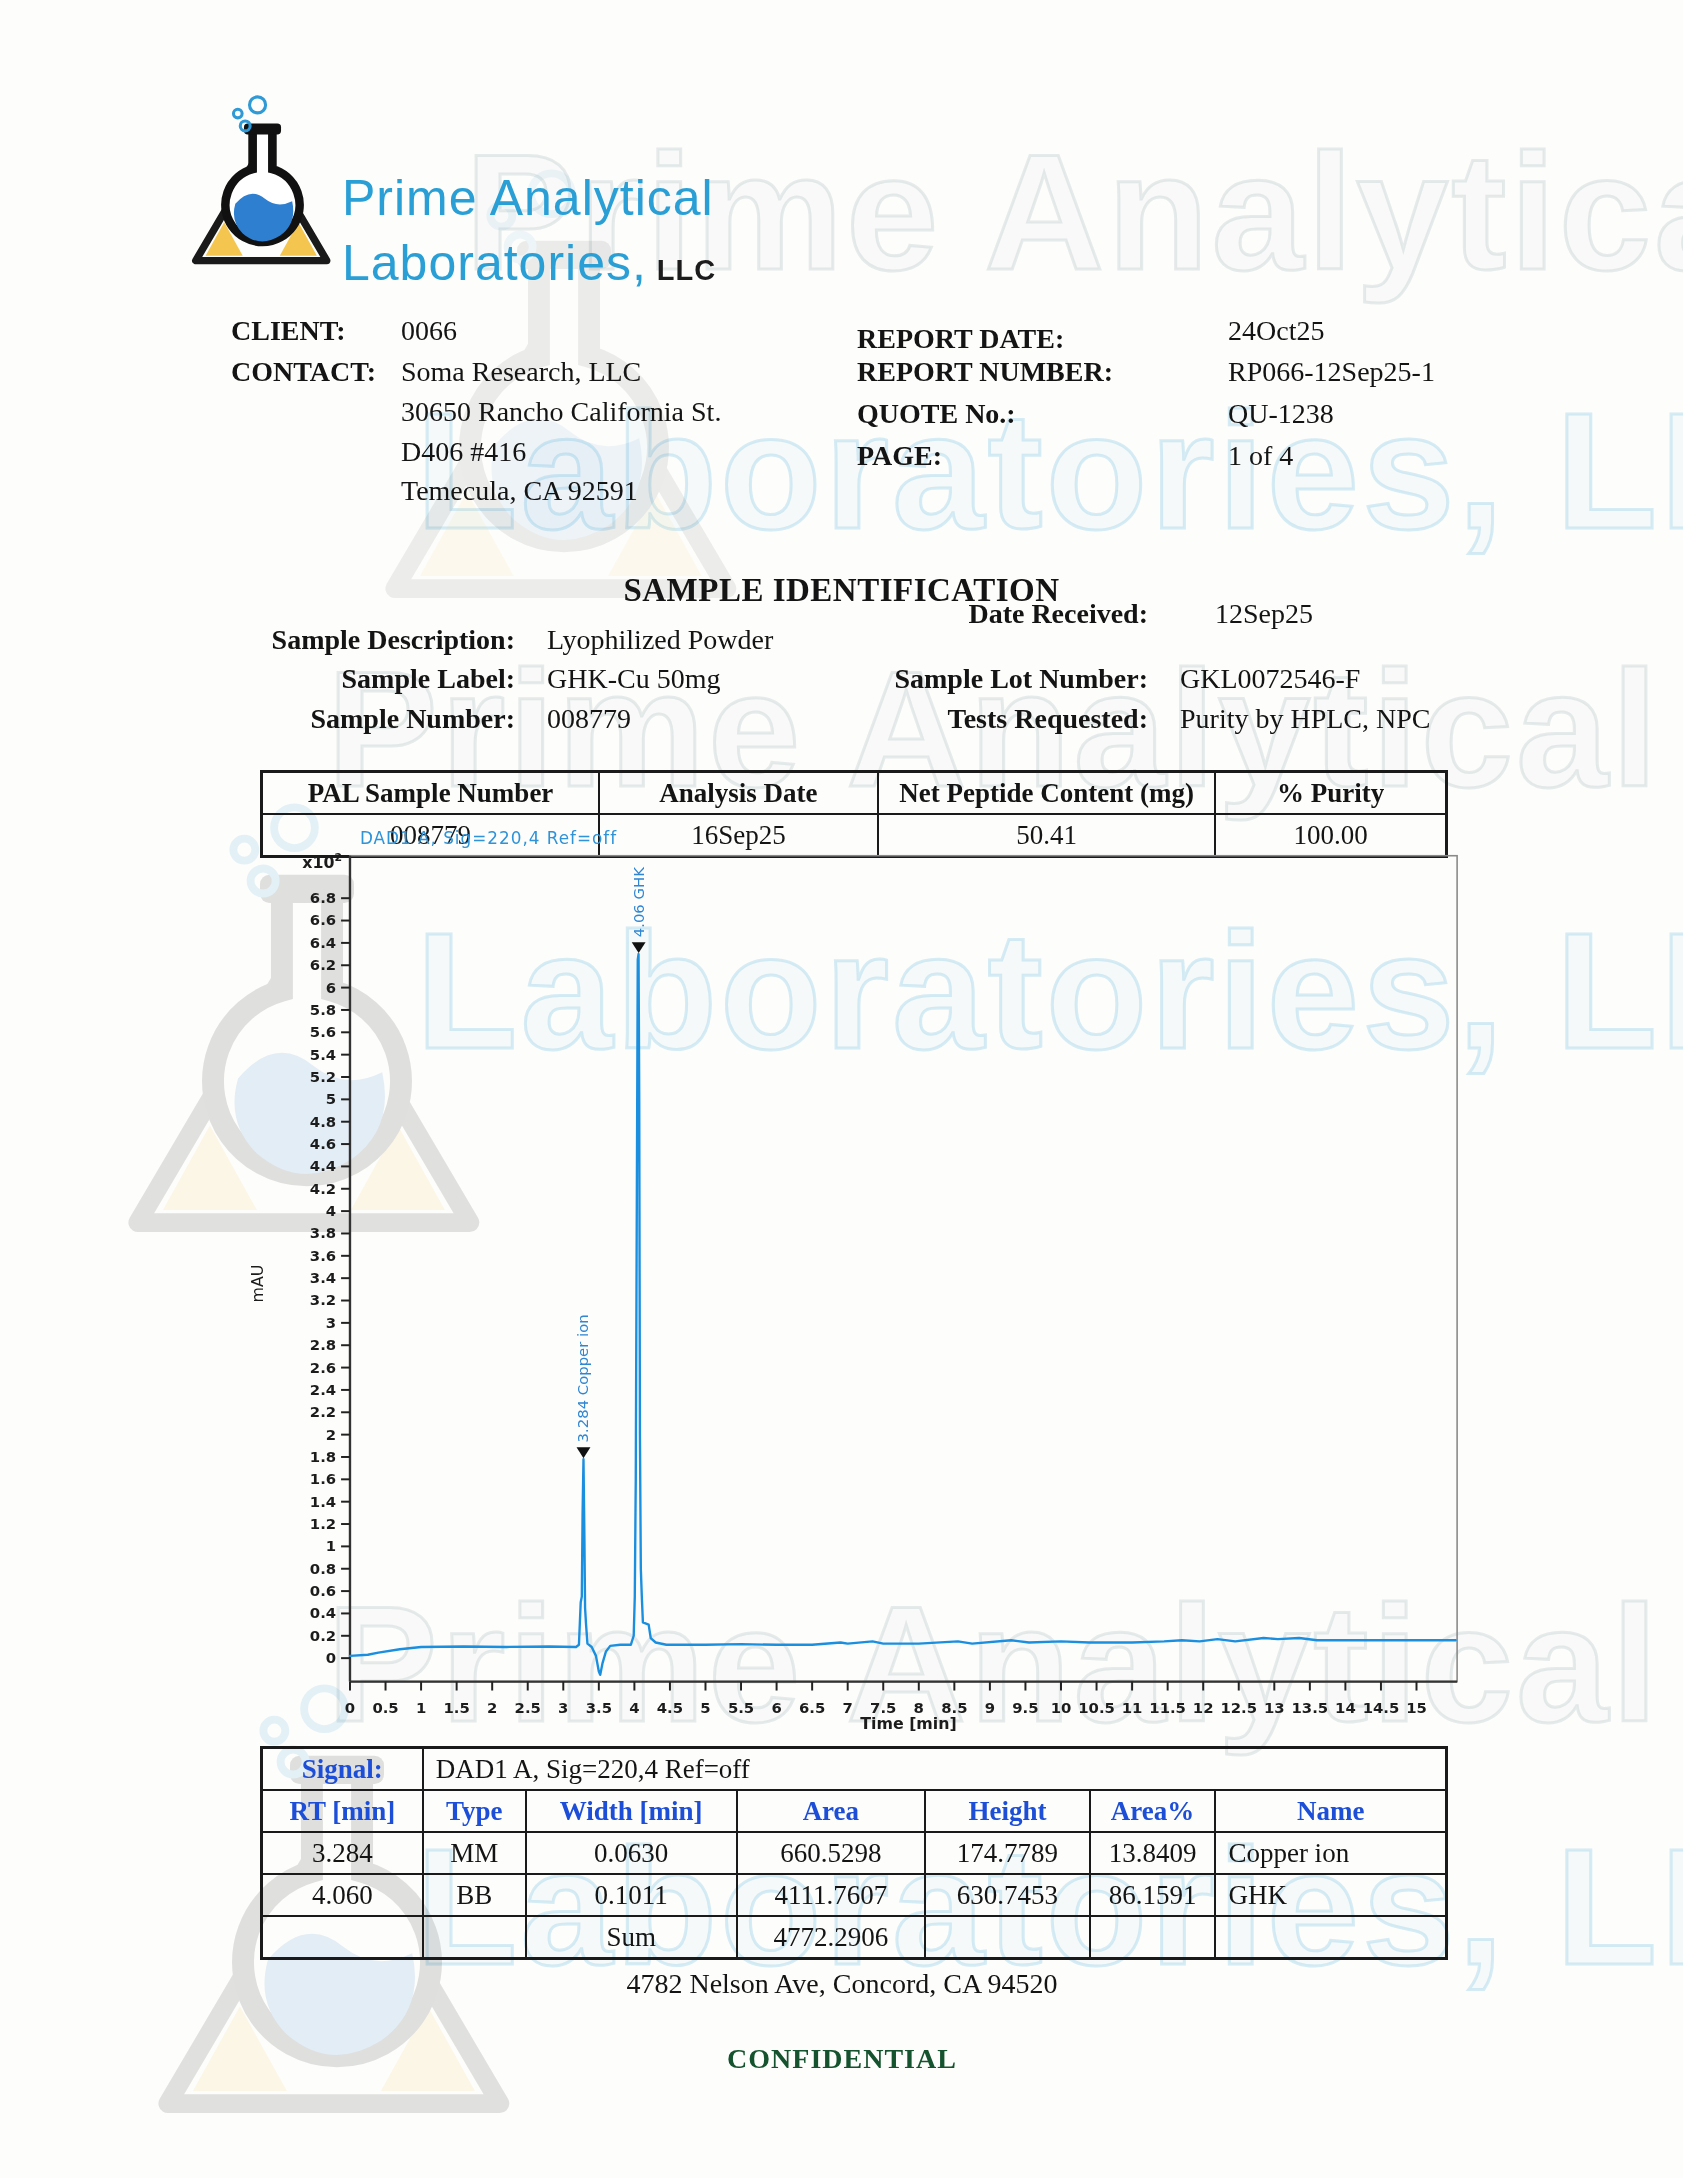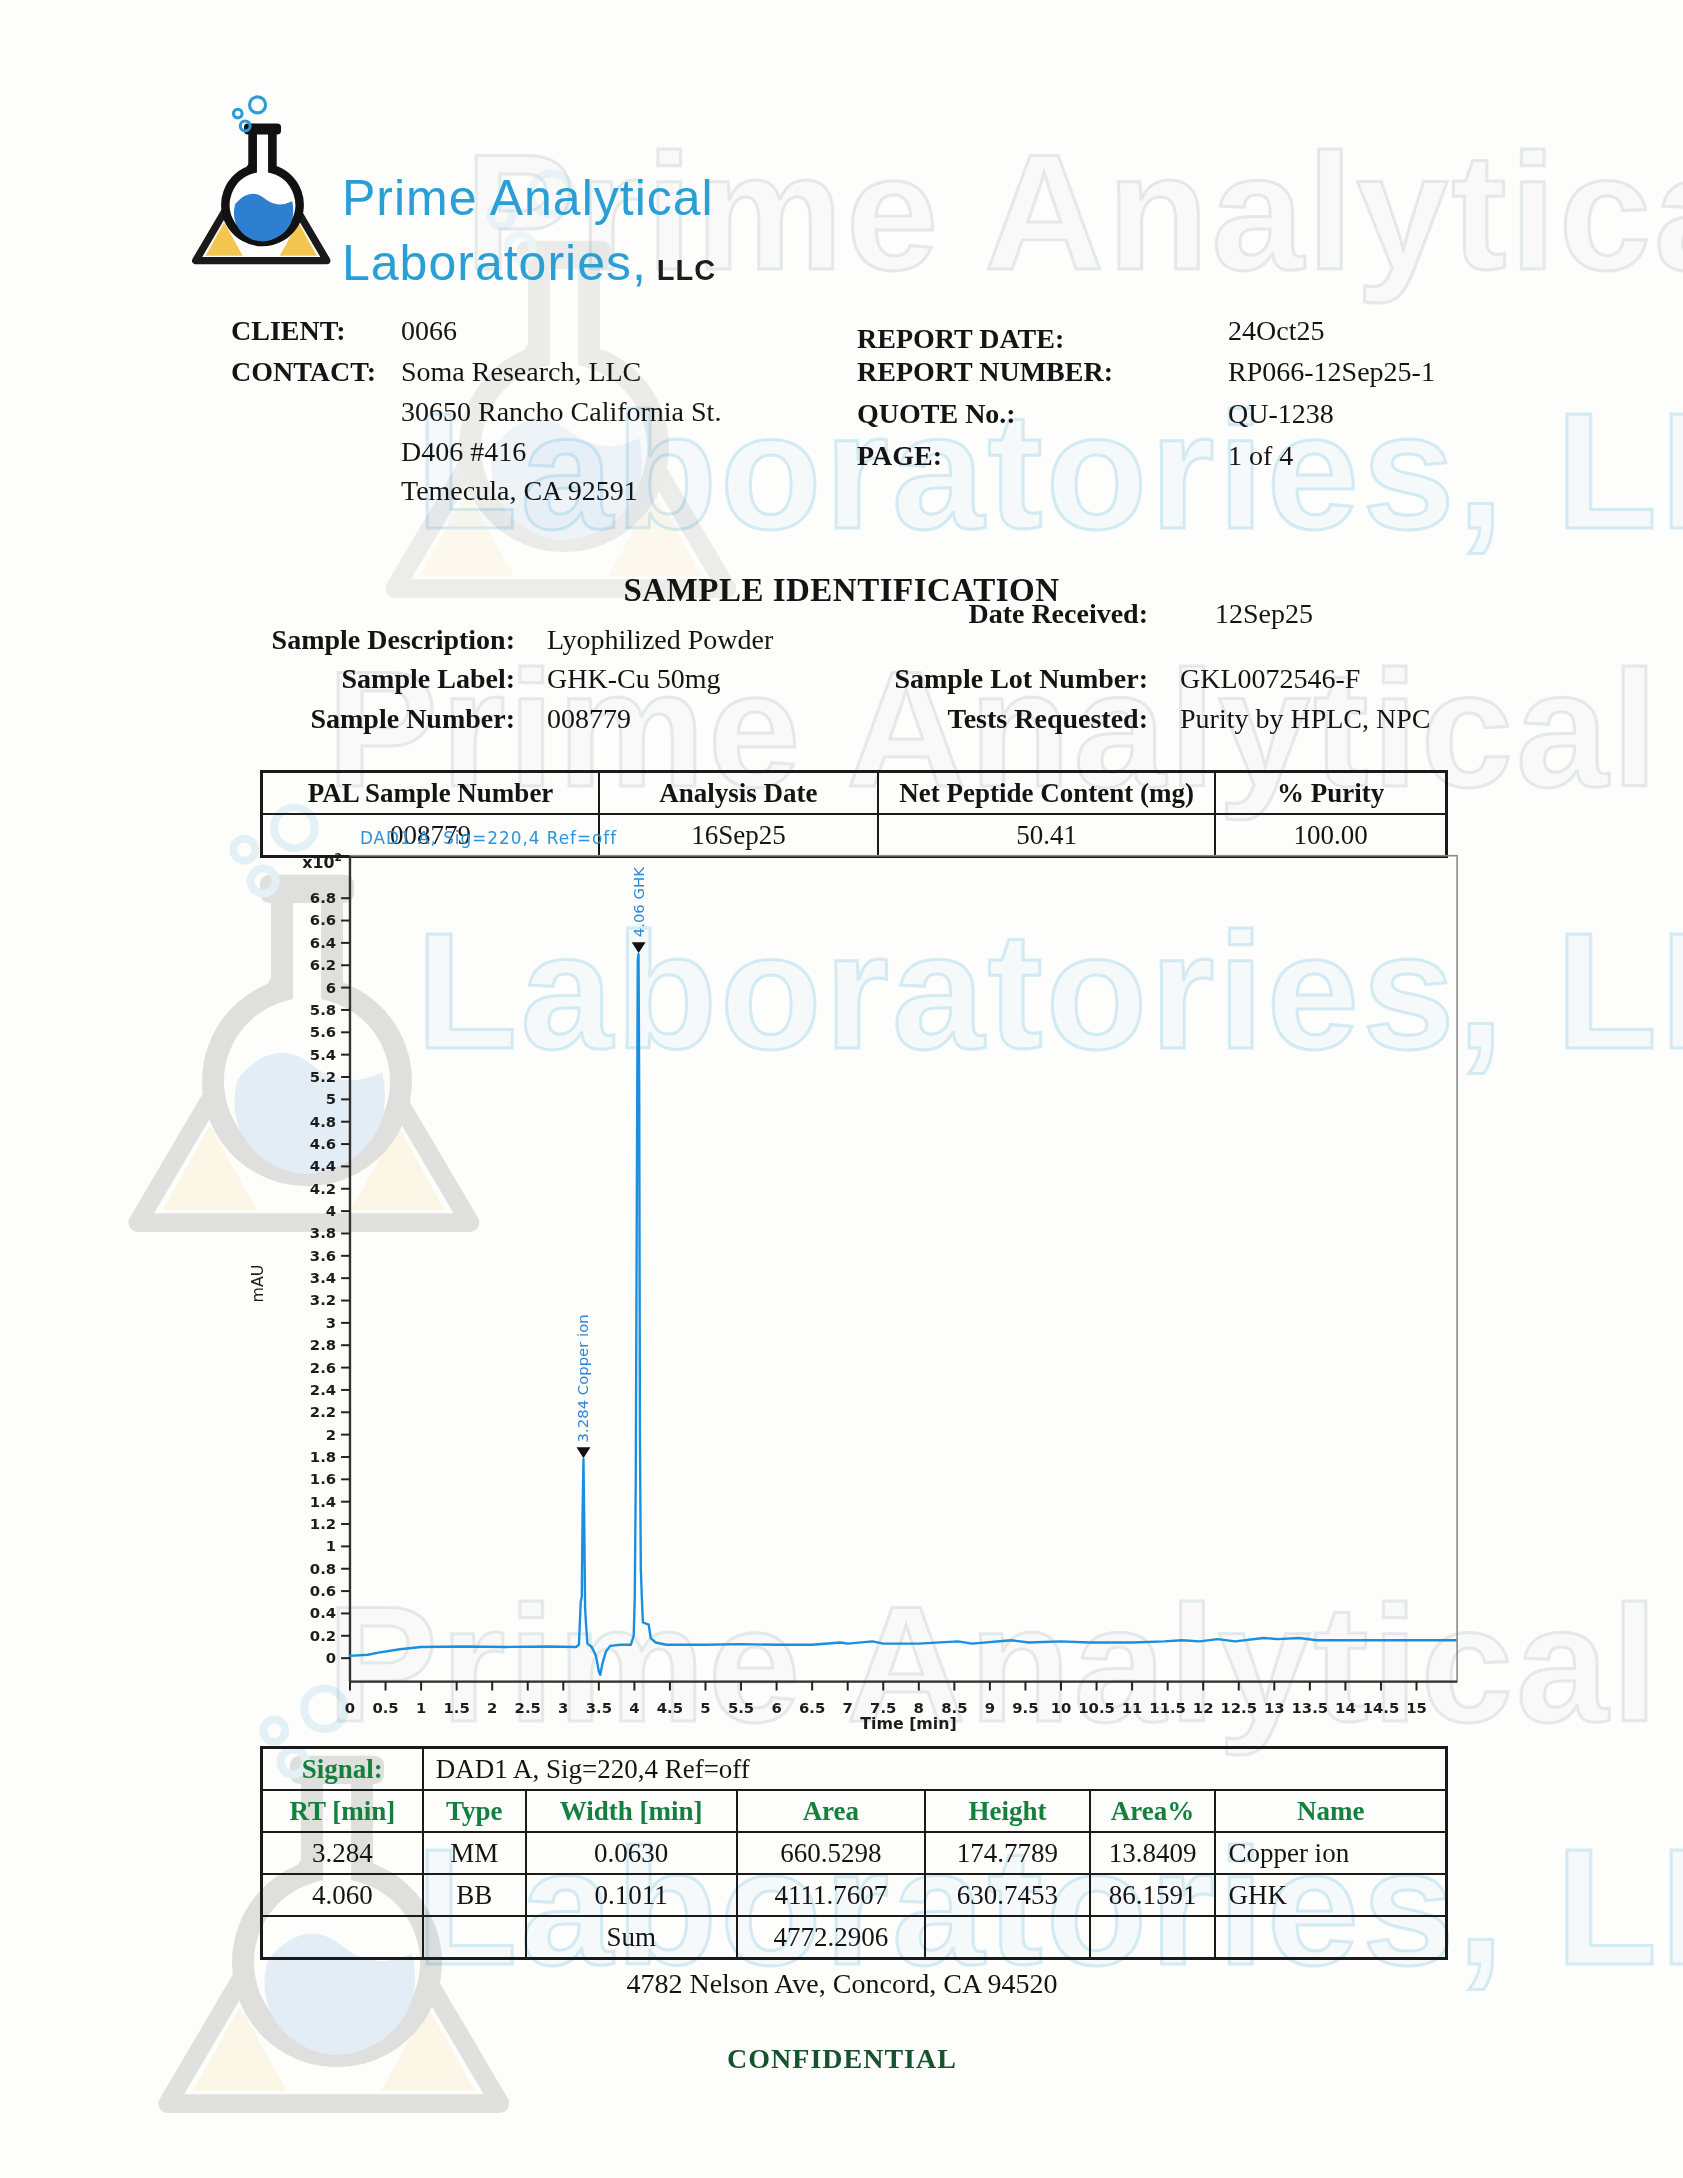--- a/index.html
+++ b/index.html
@@ -41,21 +41,21 @@
   .sid-value{ margin-left:32px; }
   
   table.doc{ border-collapse:collapse; table-layout:fixed; width:1188px;
     font-size:27px; background:transparent; }
   table.doc td, table.doc th{ border:2px solid #1a1a1a; text-align:center;
     height:40px; padding:0 6px; overflow:hidden; white-space:nowrap; }
   .sumtab{ position:absolute; left:260px; top:770px; }
   .sumtab th{ font-weight:700; }
   .sumtab, .restab{ border:3px solid #1a1a1a; }
   .restab{ position:absolute; left:260px; top:1746px; }
-  .restab .blue{ color:#15803d; font-weight:700; }
+  .restab .blue{ color:#1d4ed8; font-weight:700; }
   .restab td.lft{ text-align:left; padding-left:12px; }
   
   .chartbox{ position:absolute; left:243px; top:828px; width:1228px; height:916px; }
   .chartbox svg text{ font-family:"DejaVu Sans", sans-serif; }
   .ct{ font-size:17px; fill:#2e93d8; letter-spacing:1px; }
   .cys{ font-size:16px; fill:#1c1c1c; font-weight:600; }
   .cyl{ font-size:16px; fill:#1c1c1c; }
   .cxl{ font-size:16px; fill:#1c1c1c; font-weight:600; }
   
   .footer{ position:absolute; left:248px; width:1188px; text-align:center; font-size:28px; }

